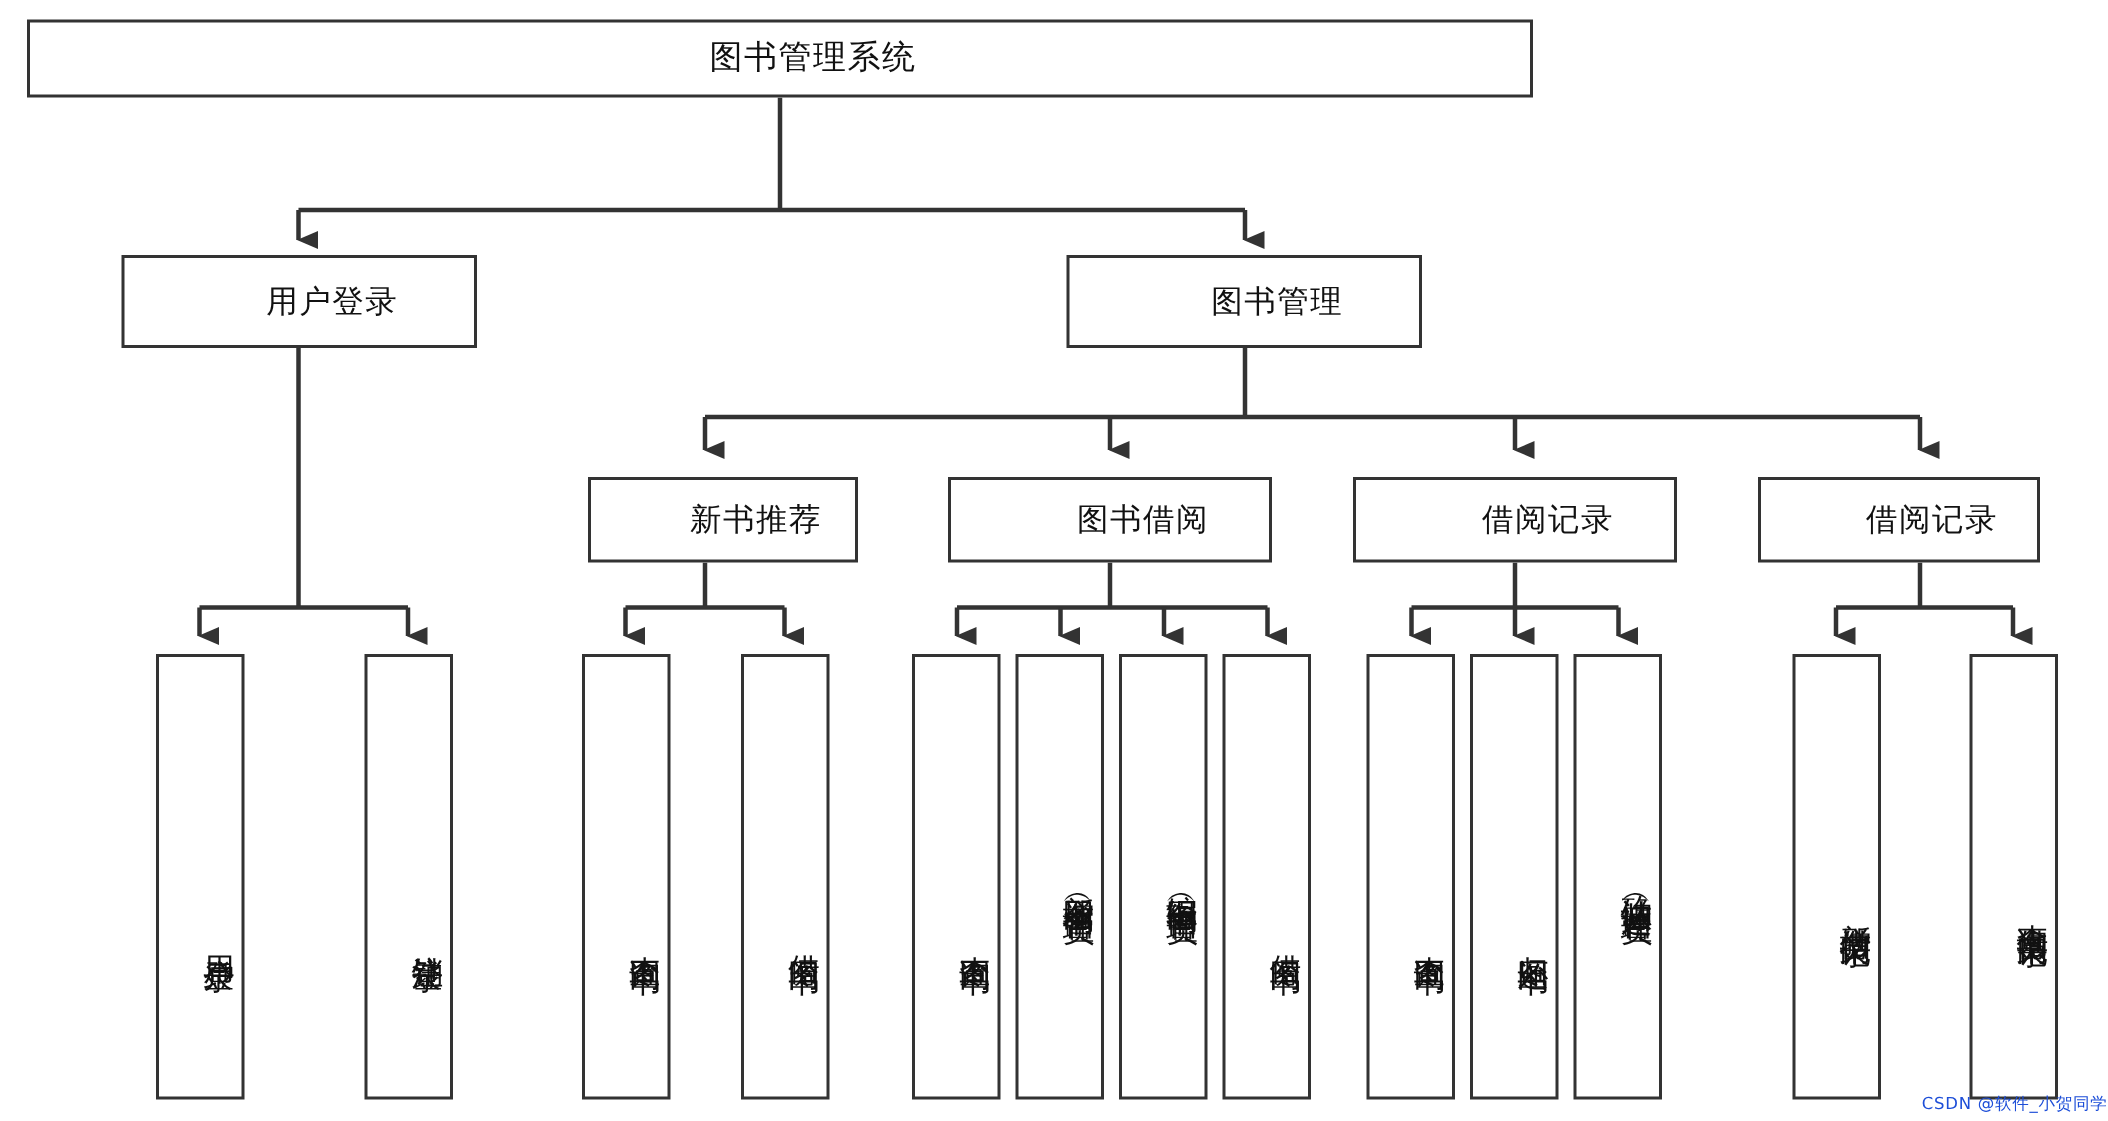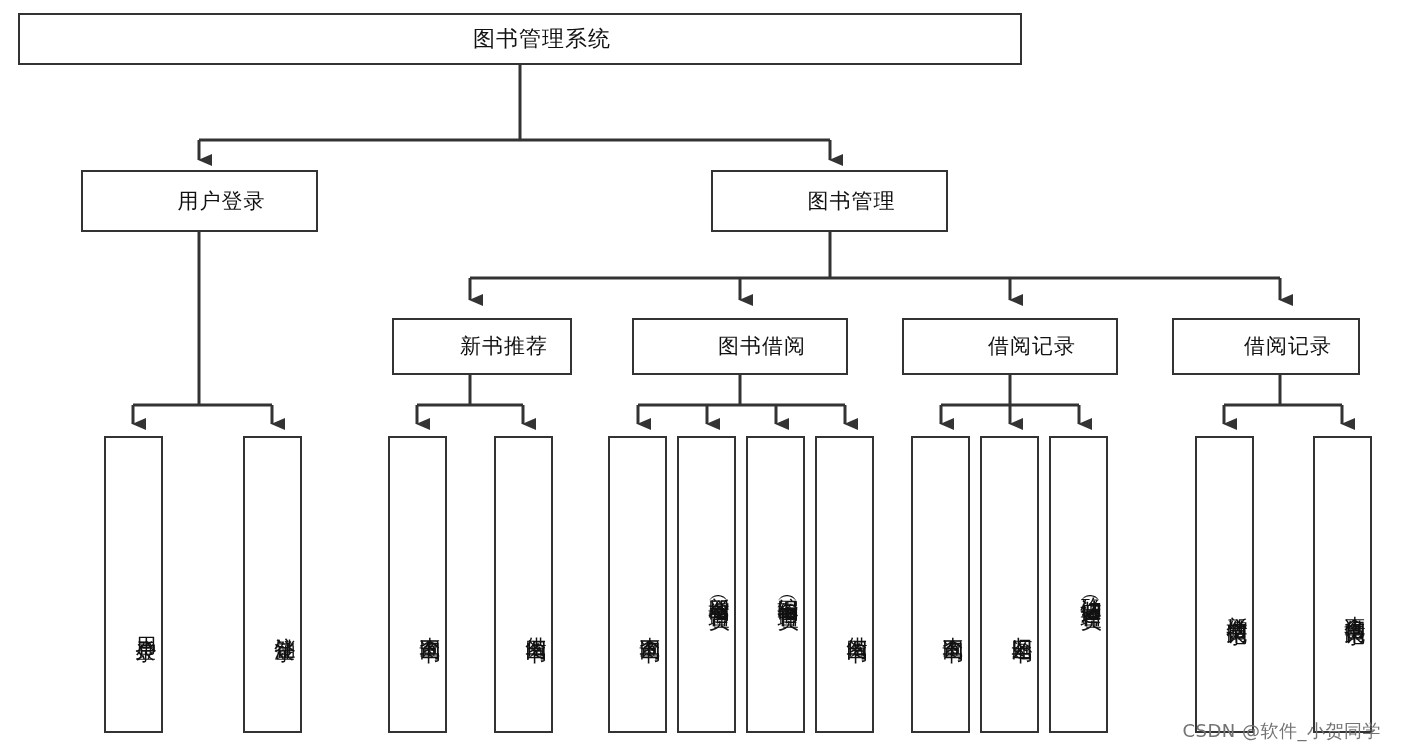--- a/index.html
+++ b/index.html
@@ -55,24 +55,24 @@
     justify-content: center;
     padding-top: 8px;
   }
   .node.vert .vtext {
     writing-mode: vertical-rl;
     text-orientation: upright;
     display: block;
   }
   .watermark {
     position: absolute;
-    right: 24px;
+    right: 0;
     bottom: 4px;
-    font-size: 18px;
-    color: #737373;
+    font-size: 11px;
+    color: #1d4ed8;
     letter-spacing: 0.5px;
     white-space: nowrap;
   }
 </style>
 </head>
 <body>
 
 <div id="canvas">
 
   <svg id="wires" viewBox="0 0 1405 747">

